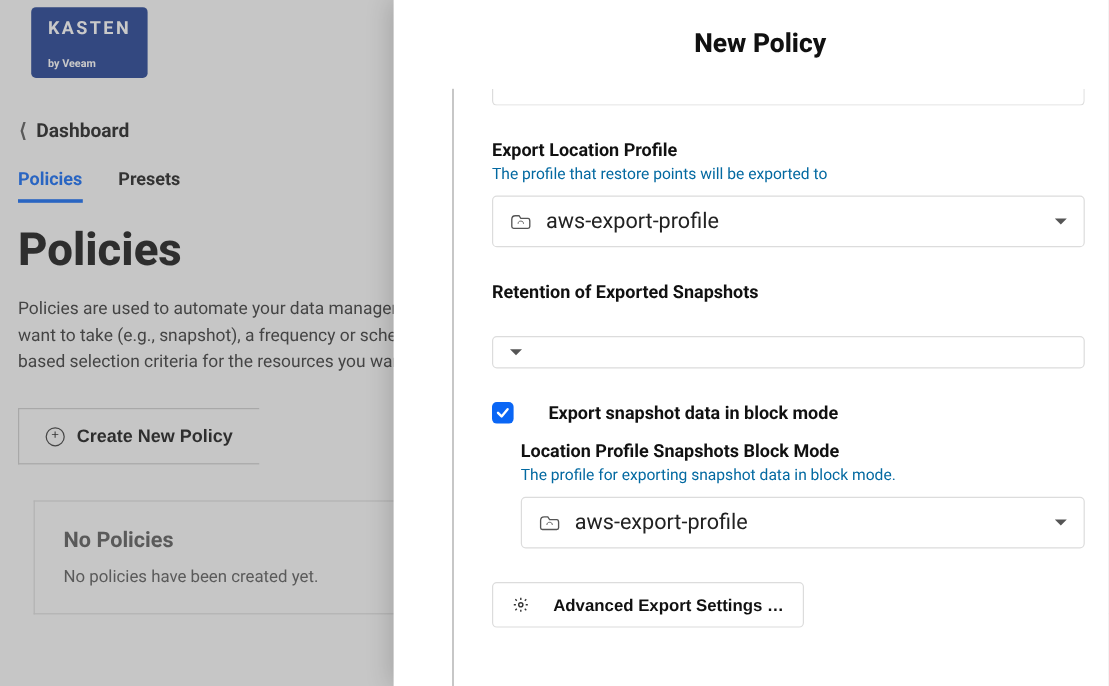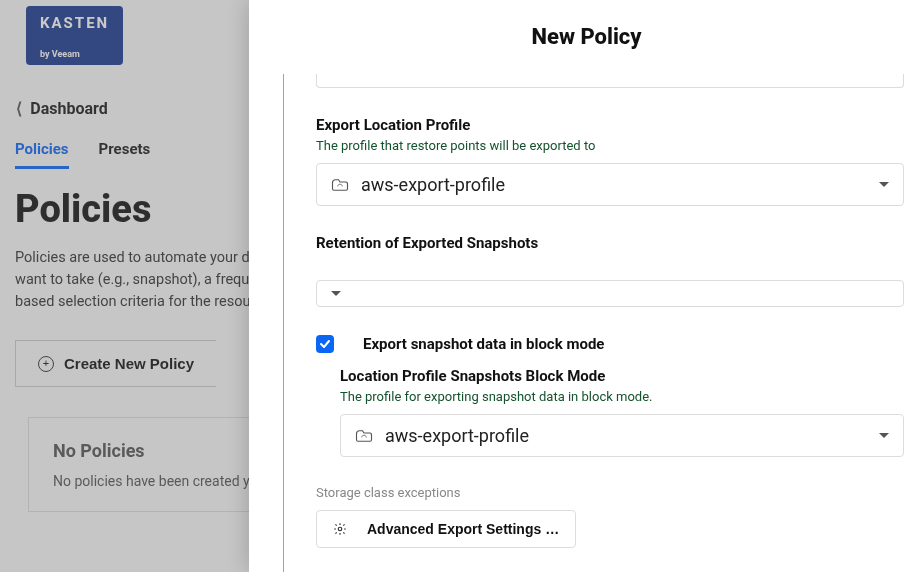--- a/index.html
+++ b/index.html
@@ -127,25 +127,26 @@
       top: 0; left: 0; right: 0; bottom: 0;
       background: rgba(100,100,100,0.35);
       pointer-events: none;
     }
     
     .modal {
       position: absolute;
       top: 0;
       right: 0;
       bottom: 0;
-      width: 675px;
+      width: 596px;
       background: #fff;
       box-shadow: -2px 0 20px rgba(0,0,0,0.18);
       display: flex;
       flex-direction: column;
+      padding-left: 15px;
     }
     .modal-header {
       text-align: center;
       padding: 24px 0;
       font-size: 22px;
       font-weight: 800;
       color: #111;
       border-bottom: 1px solid transparent;
     }
     .modal-body {
@@ -168,21 +169,21 @@
       margin-bottom: 28px;
     }
     .section-label {
       font-size: 15px;
       font-weight: 700;
       color: #111;
       margin-bottom: 4px;
     }
     .section-help {
       font-size: 13px;
-      color: #14532d;
+      color: #0369a1;
       margin-bottom: 10px;
     }
     .select-box {
       border: 1px solid #dcdcdc;
       border-radius: 4px;
       padding: 10px 14px;
       display: flex;
       align-items: center;
       gap: 12px;
       cursor: pointer;
@@ -329,21 +330,20 @@
             <path d="M2 6 C2 3 4 2 6 2 L10 2 L12 5 L20 5 C22 5 22 7 22 8 L22 14 C22 16 21 16 20 16 L4 16 C2 16 2 14 2 14 Z"></path>
             <path d="M12 8 C14 8 15 9 15 11 M12 8 C10 8 9 9 9 11" stroke-width="1"></path>
           </svg>
           <span class="select-text">aws-export-profile</span>
           <span class="caret-down"></span>
         </div>
       </div>
     </div>
 
     <div class="section">
-      <div class="storage-label">Storage class exceptions</div>
       <button class="adv-btn">
         <svg class="gear-icon" viewBox="0 0 24 24" fill="none" stroke="#333" stroke-width="2">
           <circle cx="12" cy="12" r="3"></circle>
           <path d="M12 2v3M12 19v3M4.2 4.2l2.1 2.1M17.7 17.7l2.1 2.1M2 12h3M19 12h3M4.2 19.8l2.1-2.1M17.7 6.3l2.1-2.1"></path>
         </svg>
         <span>Advanced Export Settings …</span>
       </button>
     </div>
 
   </div>

